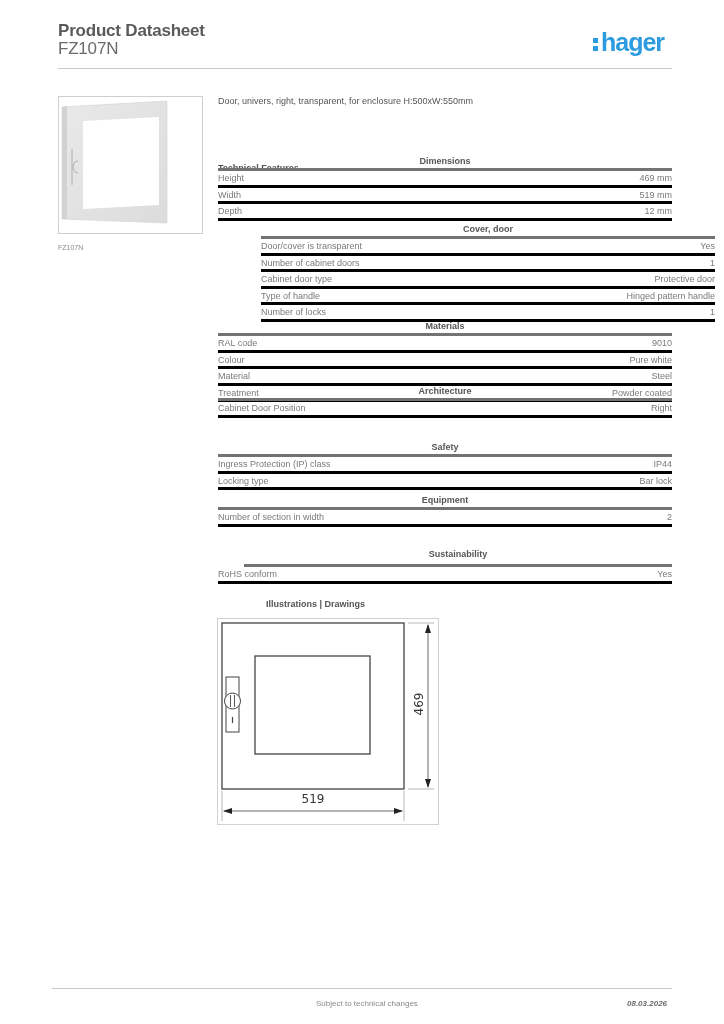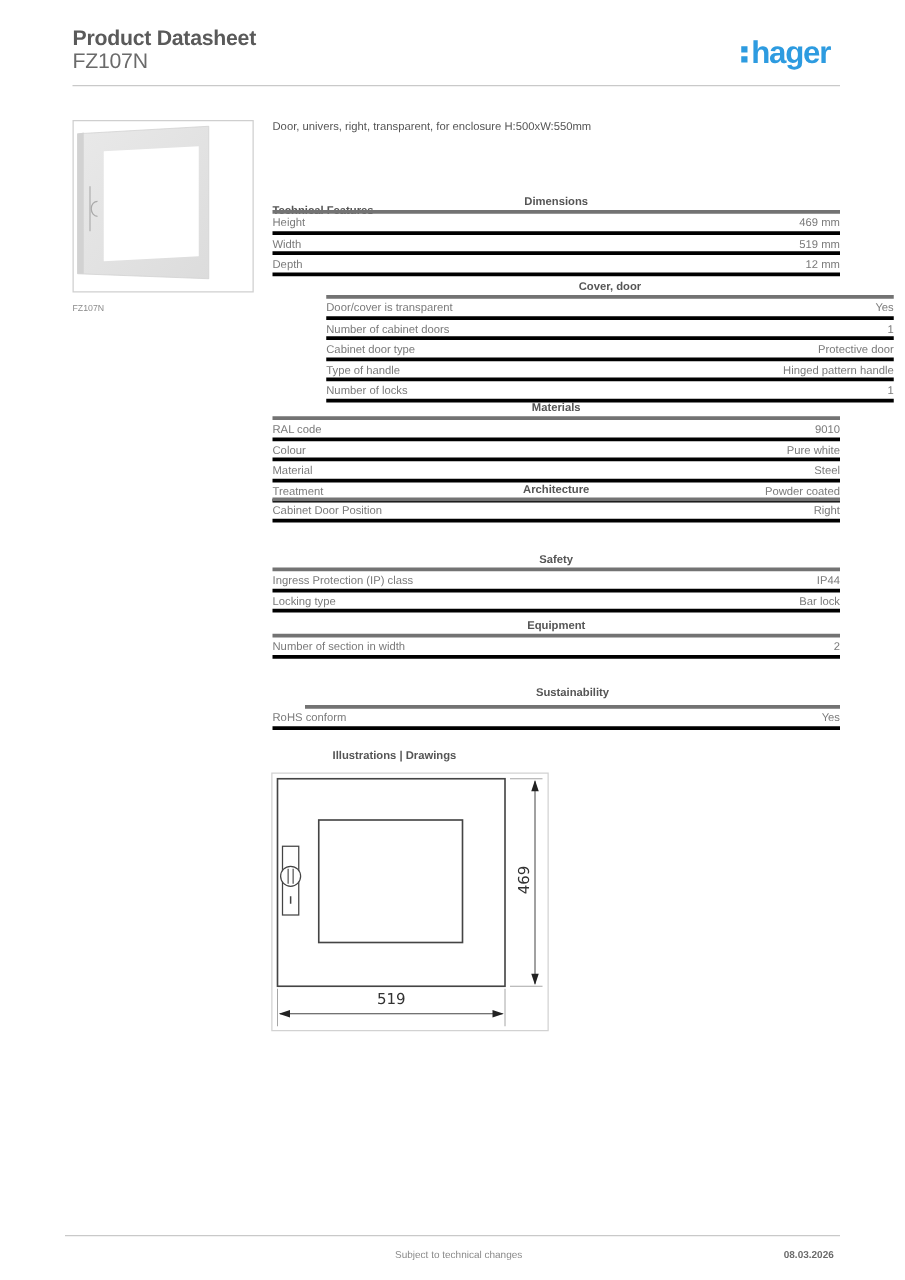--- a/index.html
+++ b/index.html
@@ -57,21 +57,21 @@
       left: 217px; top: 618px; width: 222px; height: 207px;
       border: 1px solid #d2d2d2; box-sizing: border-box; background: #fff;
     }
     .footer-rule {
       left: 52px; top: 988px; width: 620px; height: 1px; background: #c9c9c9;
     }
     .footer-note {
       left: 316px; top: 999px; font-size: 8px; color: #8a8a8a;
     }
     .footer-date {
-      left: 627px; top: 999px; font-size: 8px; font-weight: bold; color: #6a6a6a;
+      left: 627px; top: 999px; font-size: 8px; font-weight: bold; color: #6a6a6a; font-style: italic;
     }
   </style>
 </head>
 <body>
 
 <div class="abs title">Product Datasheet</div>
 <div class="abs subtitle">FZ107N</div>
 <div class="abs logo">
   <span class="dots"><i class="a"></i><i class="b"></i></span><span>hager</span>
 </div>

